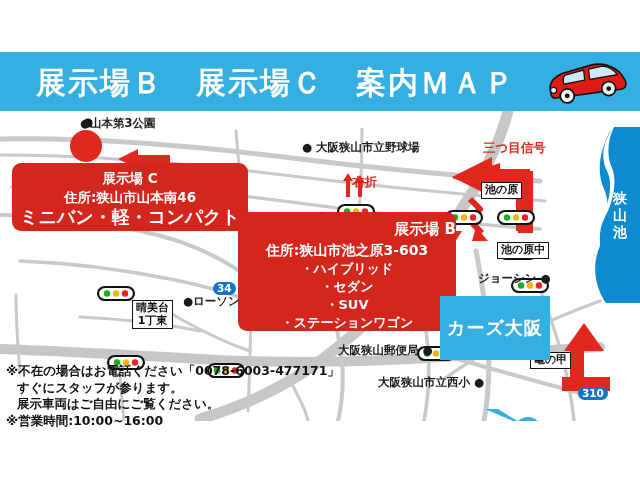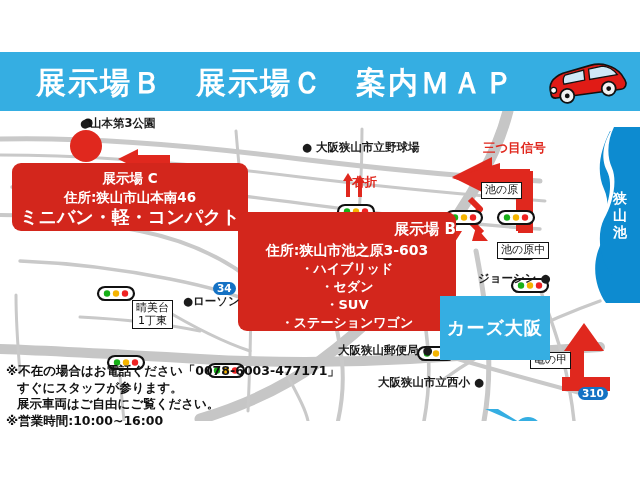--- a/index.html
+++ b/index.html
@@ -29,21 +29,21 @@
 
   #calloutB{left:238px;top:212px;width:218px;height:119px;padding-top:7px;}
   #calloutB .t{font-size:15px;line-height:21px;text-align:right;}
   #calloutB .a{font-size:14px;line-height:20px;}
   #calloutB .k{font-size:13px;line-height:18px;}
 
   
   .lbl{position:absolute;font-size:11.5px;font-weight:bold;color:#1b1b1b;white-space:nowrap;}
   .lbl.red{color:#e0281e;}
   .boxlbl{position:absolute;background:#fff;border:1.6px solid #111;color:#111;
-    font-size:11px;font-weight:normal;text-align:center;white-space:nowrap;
+    font-size:11px;font-weight:bold;text-align:center;white-space:nowrap;
     padding:1px 3px;line-height:12.5px;}
   .cars-osaka{position:absolute;left:440px;top:296px;background:#35aee2;color:#fff;
     font-size:18px;font-weight:bold;padding:20px 7px;white-space:nowrap;letter-spacing:1px;}
   .lake-label{position:absolute;left:611px;top:190px;width:18px;color:#fff;
     font-size:14px;font-weight:bold;line-height:17px;text-align:center;}
 
   
   .shield{position:absolute;background:#1572c4;color:#fff;font-size:10.5px;
     font-weight:bold;text-align:center;line-height:13px;border-radius:7px;padding:0 4px;margin-top:8px;}
 

